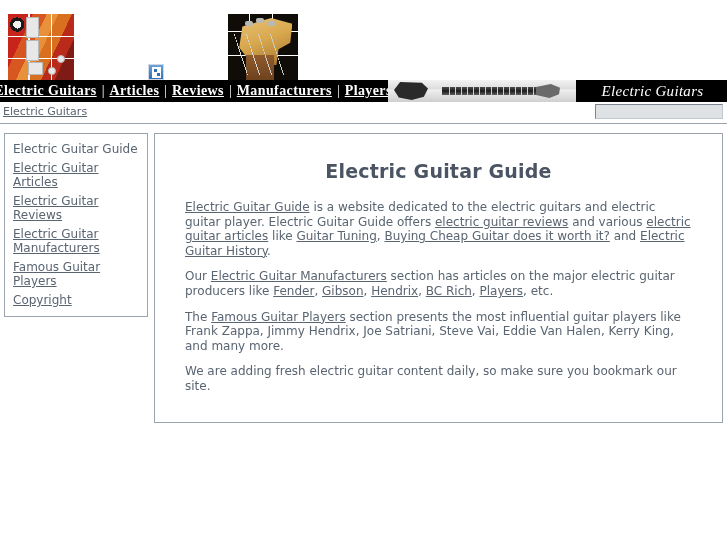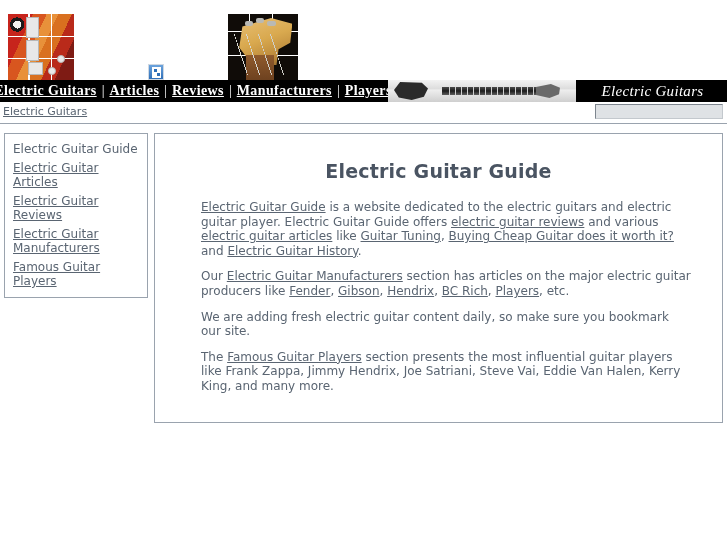--- a/index.html
+++ b/index.html
@@ -327,21 +327,21 @@
     font-family: "DejaVu Sans", sans-serif;
     font-size: 19px;
     font-weight: bold;
     color: #4a5462;
     letter-spacing: 0.2px;
   }
   .content .body-text {
     margin: 18px 30px 0 30px;
   }
   .content p {
-    margin: 0 0 11px 16px;
+    margin: 0 0 11px 0;
     font-size: 12px;
     line-height: 14.6px;
     color: #5a6572;
   }
   .content p a {
     color: #5a6572;
     text-decoration: underline;
   }
 
   a { cursor: pointer; }
@@ -407,30 +407,31 @@
 </div>
 
 <div class="search-button">Search</div>
 
 <div class="sidebar">
   <span class="current">Electric Guitar Guide</span>
   <a>Electric Guitar Articles</a>
   <a>Electric Guitar Reviews</a>
   <a>Electric Guitar Manufacturers</a>
   <a>Famous Guitar Players</a>
+  <a>Copyright</a>
 </div>
 
 <div class="content">
 
   <h1>Electric Guitar Guide</h1>
 
   <div class="body-text">
 
     <p><a>Electric Guitar Guide</a><span> is a website dedicated to the electric guitars and electric guitar player. Electric Guitar Guide offers </span><a>electric guitar reviews</a><span> and various </span><a>electric guitar articles</a><span> like </span><a>Guitar Tuning</a><span>, </span><a>Buying Cheap Guitar does it worth it?</a><span> and </span><a>Electric Guitar History</a><span>.</span></p>
 
     <p><span>Our </span><a>Electric Guitar Manufacturers</a><span> section has articles on the major electric guitar producers like </span><a>Fender</a><span>, </span><a>Gibson</a><span>, </span><a>Hendrix</a><span>, </span><a>BC Rich</a><span>, </span><a>Players</a><span>, etc.</span></p>
 
+    <p><span>The </span><a>Famous Guitar Players</a><span> section presents the most influential guitar players like Frank Zappa, Jimmy Hendrix, Joe Satriani, Steve Vai, Eddie Van Halen, Kerry King, and many more.</span></p>
+
     <p><span>We are adding fresh electric guitar content daily, so make sure you bookmark our site.</span></p>
 
-    <p><span>The </span><a>Famous Guitar Players</a><span> section presents the most influential guitar players like Frank Zappa, Jimmy Hendrix, Joe Satriani, Steve Vai, Eddie Van Halen, Kerry King, and many more.</span></p>
-
   </div>
 </div>
 
 </body></html>

